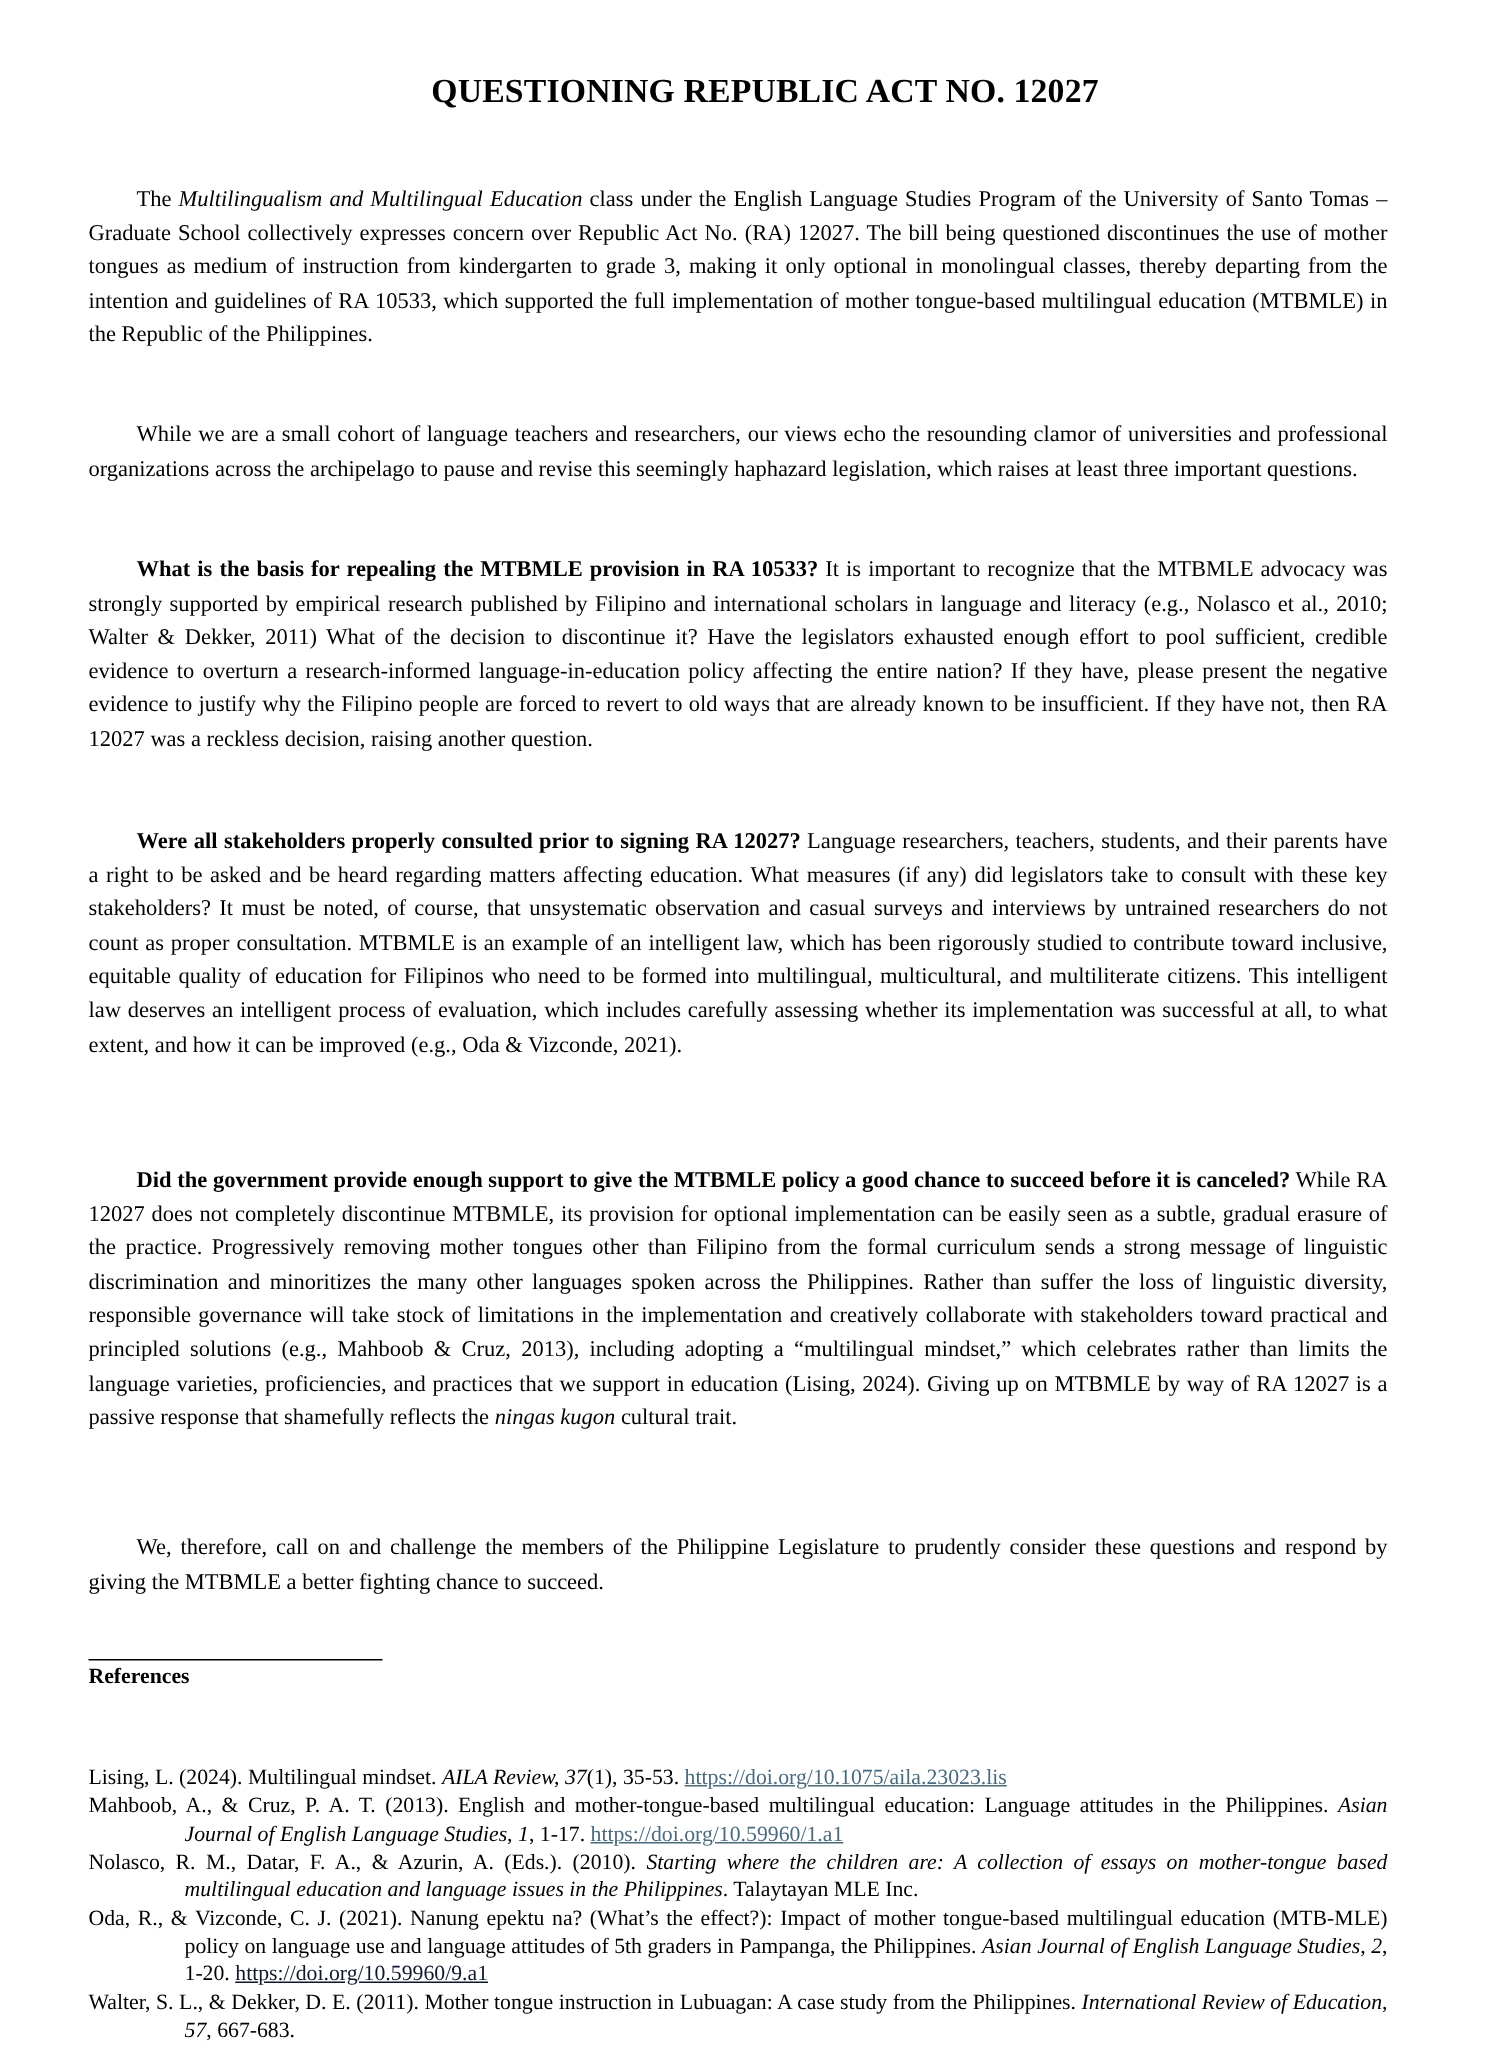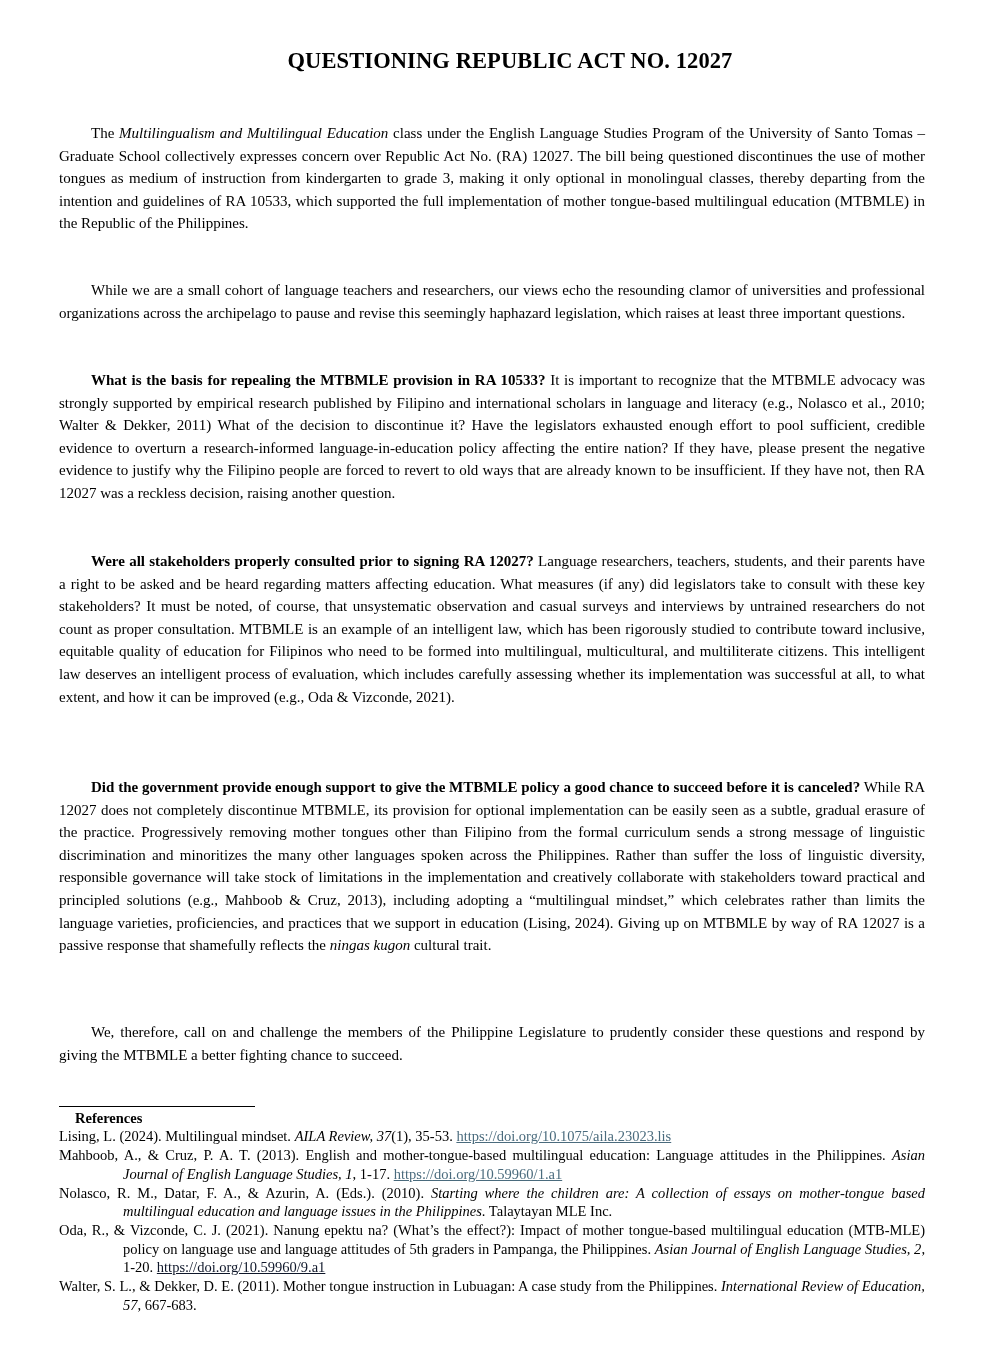--- a/index.html
+++ b/index.html
@@ -13,22 +13,22 @@
     text-align: center; font-size: 22.5px; font-weight: bold; letter-spacing: 0.1px;
   }
   .para {
     position: absolute; left: 0; width: 866px; margin: 0;
     font-size: 15px; line-height: 22.6px; text-align: justify;
     text-indent: 32px;
   }
   .para b { font-weight: bold; }
   .para i { font-style: italic; }
   .rule { position: absolute; left: 0; top: 1106px; width: 196px; border-top: 1px solid #000; }
-  .refs-title { position: absolute; top: 1110px; left: 0; font-size: 14.5px; font-weight: bold; margin-left: 16px; }
-  .refs { position: absolute; top: 1127px; left: 0; width: 866px; margin: 0; padding: 0; list-style: none; }
+  .refs-title { position: absolute; top: 1110px; left: 0; font-size: 14.5px; font-weight: bold; }
+  .refs { position: absolute; top: 1176px; left: 0; width: 866px; margin: 0; padding: 0; list-style: none; }
   .ref {
     font-size: 14.5px; line-height: 18.5px; padding-left: 64px; text-indent: -64px;
     margin-bottom: 0.5px; text-align: justify;
   }
   .ref i { font-style: italic; }
   .ref a { color: #4a6b7d; text-decoration: underline; }
 </style>
 </head>
 <body>
 

